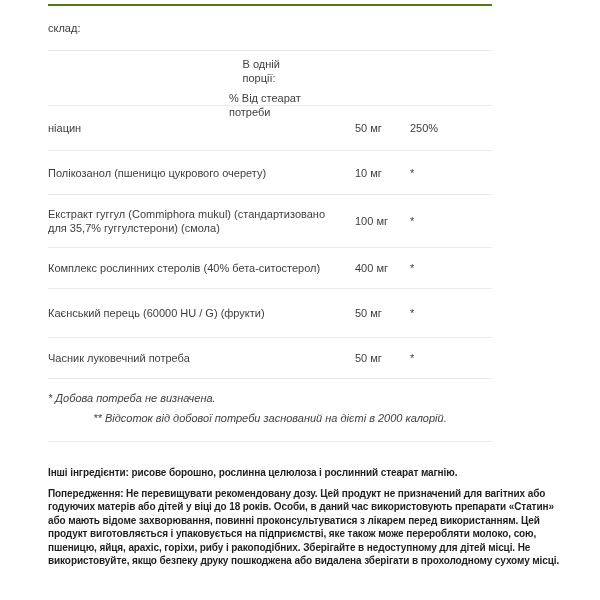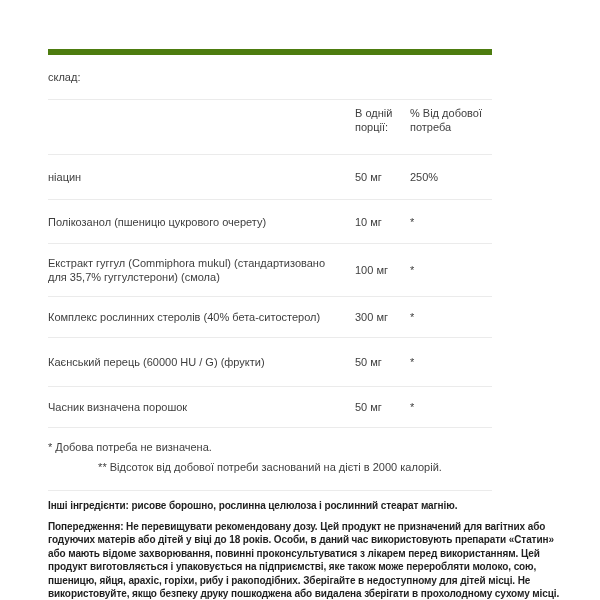--- a/index.html
+++ b/index.html
@@ -2,58 +2,58 @@
 <html><head>
 <meta charset="utf-8">
 <style>
   html,body{margin:0;padding:0;}
   body{
     width:600px;height:600px;background:#ffffff;overflow:hidden;
     font-family:"Liberation Sans",sans-serif;color:#3e3e3e;
     -webkit-font-smoothing:antialiased;
   }
   .content{position:absolute;left:48px;top:4px;width:512px;}
-  .table-block{width:444px;border-top:6px solid #4d7c0f;margin-top:45px;}
+  .table-block{width:444px;border-top:2px solid #4d7c0f;}
   .sec{display:flex;align-items:center;border-bottom:1px solid #ebebeb;font-size:11px;}
   .sec.h44{height:44px}
   .sec.h42{height:42px}
   .sec.h40{height:40px}
-  .thead{display:flex;align-items:flex-start;border-bottom:1px solid #ebebeb;height:54px;font-size:11px;line-height:14px;}
+  .thead{display:flex;align-items:center;border-bottom:1px solid #ebebeb;height:54px;font-size:11px;line-height:14px;flex-direction:column;}
   .thead .col-amt,.thead .col-dv{padding-top:6px;}
   .col-name{width:307px;padding-right:29px;box-sizing:border-box;}
   .col-amt{width:55px;flex:none;}
   .col-dv{width:82px;flex:none;}
   .trow{display:flex;align-items:center;border-bottom:1px solid #ebebeb;font-size:11px;line-height:14px;}
   .trow.h44{height:44px}
   .trow.h43{height:43px}
   .trow.h52{height:52px}
   .trow.h40{height:40px}
   .trow.h48{height:48px}
-  .fnotes{width:444px;border-bottom:1px solid #ebebeb;padding:13px 0 16px 0;font-size:11px;line-height:13px;}
+  .fnotes{width:444px;border-bottom:1px solid #ebebeb;padding:13px 0 16px 0;font-size:11px;line-height:13px;font-style:italic;}
   .fnote2{margin-top:7px;text-align:center;}
-  .other{margin-top:8px;font-size:10px;font-weight:bold;color:#1f1f1f;line-height:13px;width:512px;letter-spacing:-0.1px;}
+  .other{margin-top:24px;font-size:10px;font-weight:bold;color:#1f1f1f;line-height:13px;width:512px;letter-spacing:-0.1px;}
   .warning{margin-top:8px;font-size:10px;font-weight:bold;color:#1f1f1f;line-height:13.4px;width:516px;letter-spacing:-0.1px;text-align:left;}
 </style>
 </head>
 <body>
 
 <div class="content">
 
   <div class="table-block">
 
     <div class="sec h44">
       <span>склад:</span>
     </div>
 
 
 
     <div class="thead">
       <div class="col-name"></div>
       <div class="col-amt">В одній порції:</div>
-      <div class="col-dv">% Від добової потреба</div>
+      <div class="col-dv">% Від стеарат потреби</div>
     </div>
 
     <div class="trow h44">
       <div class="col-name">ніацин</div>
       <div class="col-amt">50 мг</div>
       <div class="col-dv">250%</div>
     </div>
 
     <div class="trow h43">
       <div class="col-name">Полікозанол (пшеницю цукрового очерету)</div>
@@ -62,32 +62,32 @@
     </div>
 
     <div class="trow h52">
       <div class="col-name">Екстракт гуггул (Commiphora mukul) (стандартизовано для 35,7% гуггулстерони) (смола)</div>
       <div class="col-amt">100 мг</div>
       <div class="col-dv">*</div>
     </div>
 
     <div class="trow h40">
       <div class="col-name">Комплекс рослинних стеролів (40% бета-ситостерол)</div>
-      <div class="col-amt">300 мг</div>
+      <div class="col-amt">400 мг</div>
       <div class="col-dv">*</div>
     </div>
 
     <div class="trow h48">
       <div class="col-name">Каєнський перець (60000 HU / G) (фрукти)</div>
       <div class="col-amt">50 мг</div>
       <div class="col-dv">*</div>
     </div>
 
     <div class="trow h40">
-      <div class="col-name">Часник визначена порошок</div>
+      <div class="col-name">Часник луковечний потреба</div>
       <div class="col-amt">50 мг</div>
       <div class="col-dv">*</div>
     </div>
 
     <div class="fnotes">
       <div class="fnote1">* Добова потреба не визначена.</div>
       <div class="fnote2">** Відсоток від добової потреби заснований на дієті в 2000 калорій.</div>
     </div>
 
   </div>

